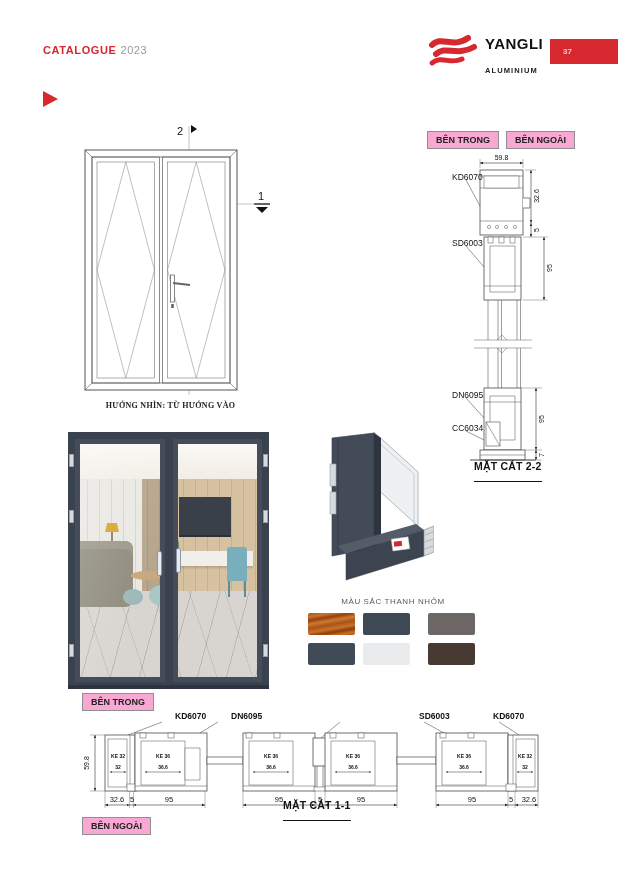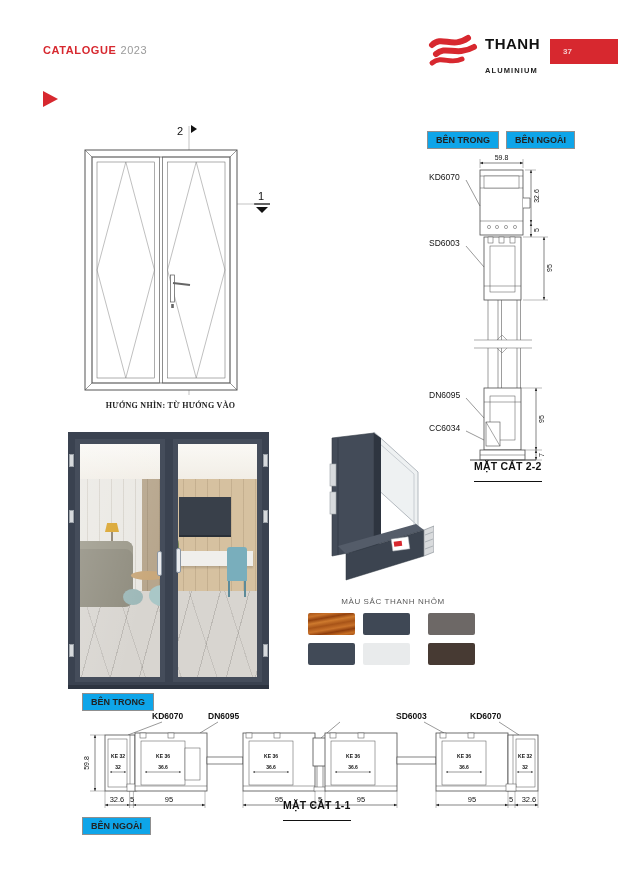--- a/index.html
+++ b/index.html
@@ -13,23 +13,23 @@
   .brand{left:485px;top:36px;line-height:1;}
   .brand-name{font-size:15px;font-weight:800;letter-spacing:.5px;color:#111;}
   .brand-sub{font-size:7.5px;font-weight:700;letter-spacing:1.1px;color:#222;margin-top:16px;}
   .pagebox{left:550px;top:39px;width:68px;height:25px;background:#d7282f;}
   .pagebox span{position:absolute;left:13px;top:8px;font-size:8px;color:rgba(255,255,255,.75);font-weight:700;}
   
   .title-tri{left:43px;top:91px;width:0;height:0;border-left:15px solid #d7282f;
              border-top:8px solid transparent;border-bottom:8px solid transparent;}
   .page-title{left:68px;top:86px;font-size:17.5px;font-weight:700;letter-spacing:.2px;color:#111;}
   
-  .box{position:absolute;border:1px solid #8f8f8f;background:#0ea5e9;padding:3px 8px;
+  .box{position:absolute;border:1px solid #8f8f8f;background:#f9a8d4;padding:3px 8px;
        font-size:9px;font-weight:700;color:#222;white-space:nowrap;}
-  .lbl{position:absolute;font-size:8.5px;font-weight:400;color:#111;white-space:nowrap;}
+  .lbl{position:absolute;font-size:8.5px;font-weight:400;color:#111;white-space:nowrap;margin-left:23px;}
   .lbl-b{font-weight:700;}
   .sec-title{position:absolute;font-size:10.5px;font-weight:700;letter-spacing:.2px;color:#111;
              border-bottom:1.6px solid #111;padding-bottom:9px;white-space:nowrap;}
   .caption{left:58px;top:401px;width:225px;text-align:center;
            font-family:"Liberation Serif",serif;font-weight:700;font-size:8px;letter-spacing:.3px;color:#222;}
   svg text{font-family:"Liberation Sans",sans-serif;fill:#111;}
   .dimtx{font-size:7px;}
   .ketx{font-size:5px;font-weight:700;}
   
   .pal-title{left:303px;top:597px;width:180px;text-align:center;font-size:8px;letter-spacing:.6px;color:#5a5a5a;}
@@ -53,21 +53,21 @@
   <div class="abs cat-line">
     <span class="cat-red">CATALOGUE</span><span class="cat-year">2023</span>
   </div>
 
   <svg class="abs" style="left:428px;top:33px;" width="54" height="36" viewBox="0 0 54 36">
     <path d="M4 12 C 14 2, 24 16, 40 5" stroke="#d7282f" stroke-width="6" fill="none" stroke-linecap="round"></path>
     <path d="M8 21 C 18 12, 28 24, 46 14" stroke="#d7282f" stroke-width="6" fill="none" stroke-linecap="round"></path>
     <path d="M4 30 C 14 22, 22 32, 34 26" stroke="#d7282f" stroke-width="5" fill="none" stroke-linecap="round"></path>
   </svg>
   <div class="abs brand">
-    <div class="brand-name">THANH</div>
+    <div class="brand-name">YANGLI</div>
     <div class="brand-sub">ALUMINIUM</div>
   </div>
   <div class="abs pagebox">
     <span>37</span>
   </div>
 
   <div class="abs title-tri"></div>
 
   <svg class="abs" style="left:58px;top:118px;" width="225" height="290" viewBox="0 0 225 290">
 

